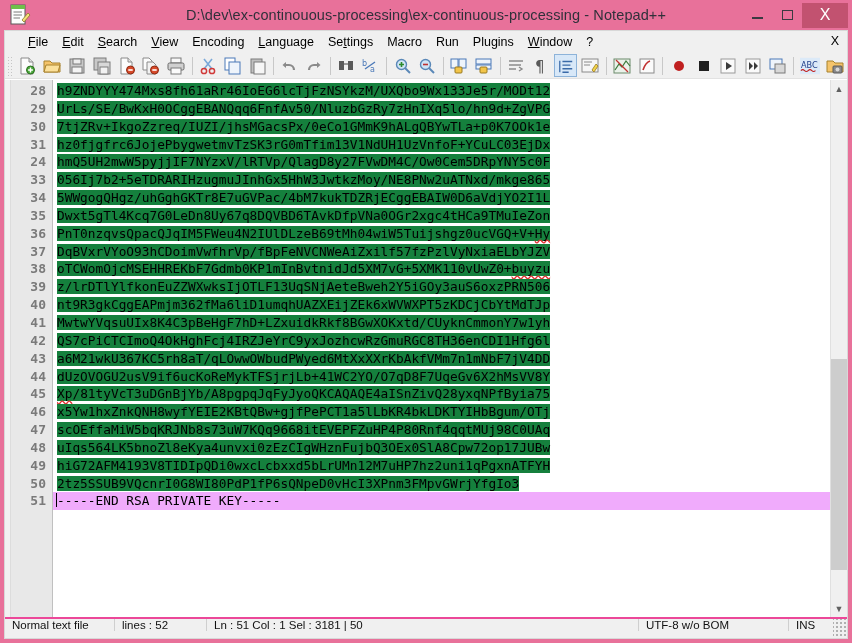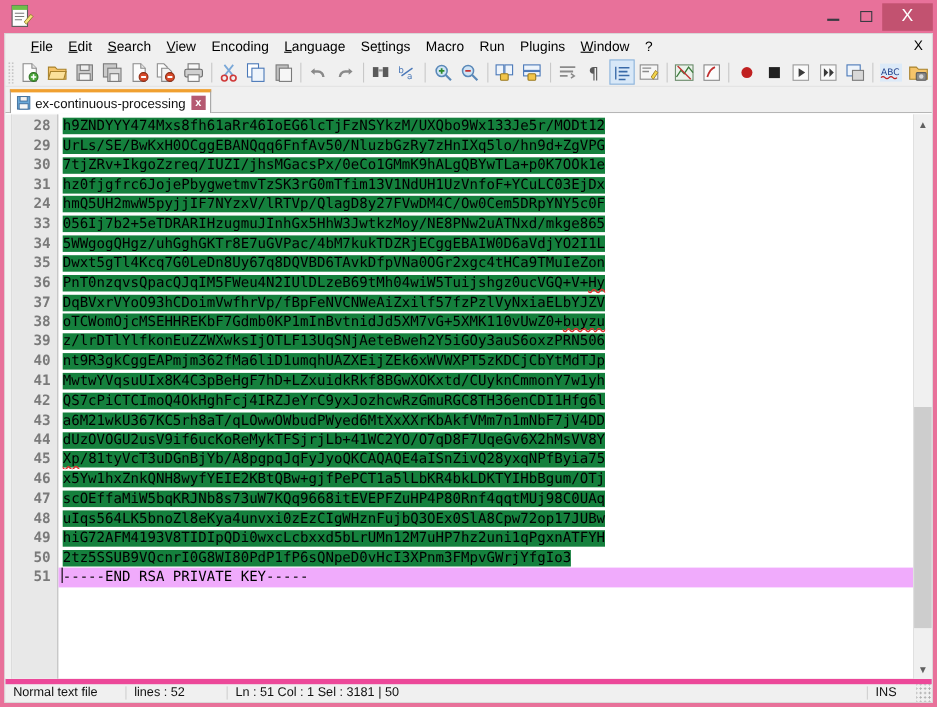--- a/index.html
+++ b/index.html
@@ -265,23 +265,23 @@
     top: 52%;
     height: 42%;
     background: #cdcdcd;
   }
 
   
   #statusbar {
     height: 21px;
     flex: 0 0 21px;
     background: #f0f0f0;
-    border-top: 5px solid #ec4899;
-    display: flex;
-    align-items: center;
+    border-top: 2px solid #ec4899;
+    display: flex;
+    align-items: flex-start;
     font-size: 11.5px;
     color: #111;
   }
   .sb-cell {
     display: flex;
     align-items: center;
     padding: 0 7px;
     border-right: 1px solid #cfcfcf;
     white-space: nowrap;
   }
@@ -311,20 +311,21 @@
     <div id="app-icon">
       <svg width="22" height="22" viewBox="0 0 22 22">
         <rect x="2" y="1" width="14" height="19" fill="#fdfdfd" stroke="#5a5a5a" stroke-width="1"></rect>
         <rect x="2" y="1" width="14" height="4" fill="#6fbf4a"></rect>
         <line x1="4.5" y1="8" x2="13" y2="8" stroke="#7a7a7a" stroke-width="1"></line>
         <line x1="4.5" y1="11" x2="13" y2="11" stroke="#7a7a7a" stroke-width="1"></line>
         <line x1="4.5" y1="14" x2="11" y2="14" stroke="#7a7a7a" stroke-width="1"></line>
         <path d="M13 16 L19 9 L21 11 L15 18 Z" fill="#f5e07a" stroke="#8a7a2a" stroke-width="0.8"></path>
       </svg>
     </div>
+    <div id="title-text">D:\dev\ex-continouous-processing\ex-continuous-processing - Notepad++</div>
     <div class="caption-btns">
       <div class="cap-btn">
           <span class="glyph-min"></span>
         </div>
       <div class="cap-btn">
           <span class="glyph-max"></span>
         </div>
       <div class="cap-btn close">X</div>
     </div>
   </div>
@@ -567,33 +568,20 @@
       </div>
       <div class="tb">
         <svg width="18" height="18" viewBox="0 0 18 18">
           <path d="M1 4h6l2 2h8v9H1z" fill="#f5c46a" stroke="#a8822c"></path>
           <rect x="7" y="9" width="9" height="7" rx="1" fill="#8a8a8a" stroke="#5a5a5a"></rect>
           <circle cx="11.5" cy="12.5" r="2" fill="#d8d8d8"></circle>
         </svg>
       </div>
     </div>
 
-    <div id="tabbar">
-      <div id="tab-active">
-        <span class="tab-save-icon">
-          <svg width="13" height="13" viewBox="0 0 16 16">
-            <rect x="1" y="1" width="14" height="14" fill="#6aa8d8" stroke="#3a6a9a"></rect>
-            <rect x="4" y="1" width="8" height="5" fill="#f2f2f2" stroke="#3a6a9a"></rect>
-            <rect x="3" y="9" width="10" height="6" fill="#f6f6f6" stroke="#3a6a9a"></rect>
-          </svg>
-        </span>
-        <span id="tab-label">ex-continuous-processing</span>
-        <span class="tab-close">x</span>
-      </div>
-    </div>
 
     <div id="editor-wrap">
       <div id="margin-bar"></div>
       <div id="linenums">
           <div>28</div>
           <div>29</div>
           <div>30</div>
           <div>31</div>
           <div>24</div>
           <div>33</div>
@@ -623,18 +611,19 @@
           <div id="vscroll-thumb"></div>
         </div>
         <div class="sb-arrow">▼</div>
       </div>
     </div>
 
     <div id="statusbar">
       <div class="sb-cell first" id="sb-type">Normal text file</div>
       <div class="sb-cell" id="sb-lines">lines : 52</div>
       <div class="sb-cell" id="sb-pos">Ln : 51   Col : 1   Sel : 3181 | 50</div>
+      <div class="sb-cell" id="sb-enc">UTF-8 w/o BOM</div>
       <div class="sb-cell" id="sb-ins">INS</div>
       <div class="sb-grip"></div>
     </div>
 
   </div>
 </div>
 
 </body></html>

